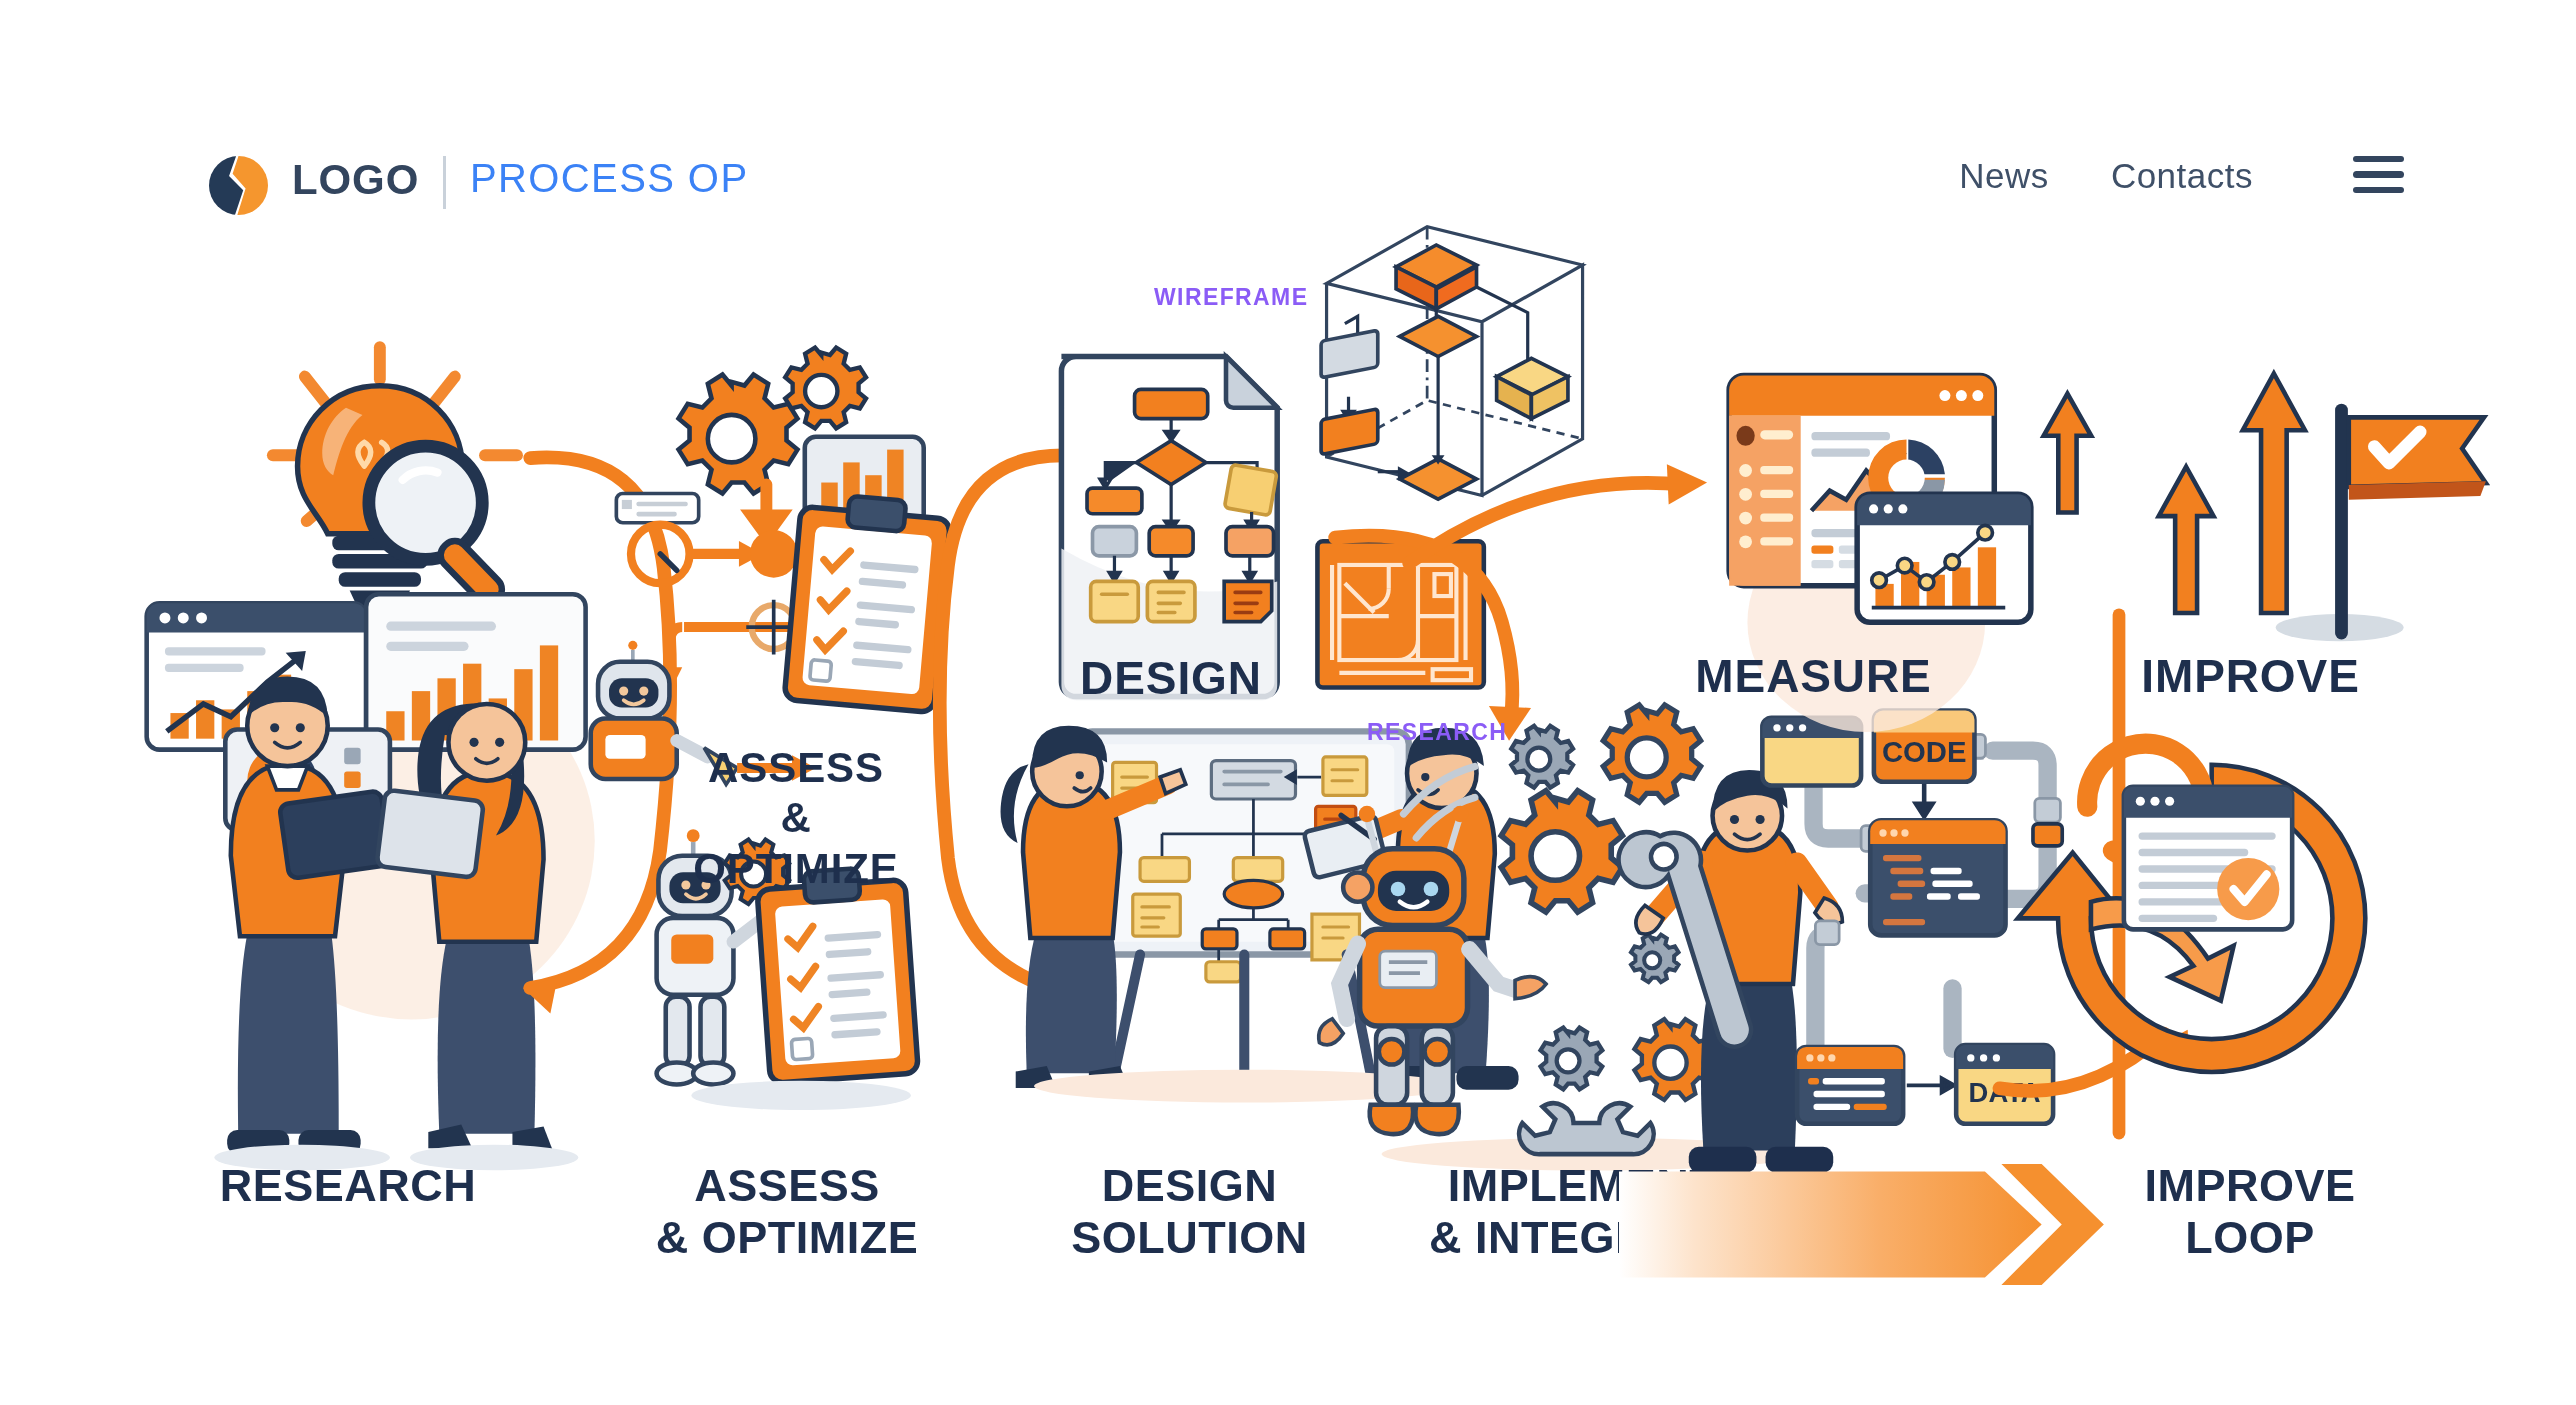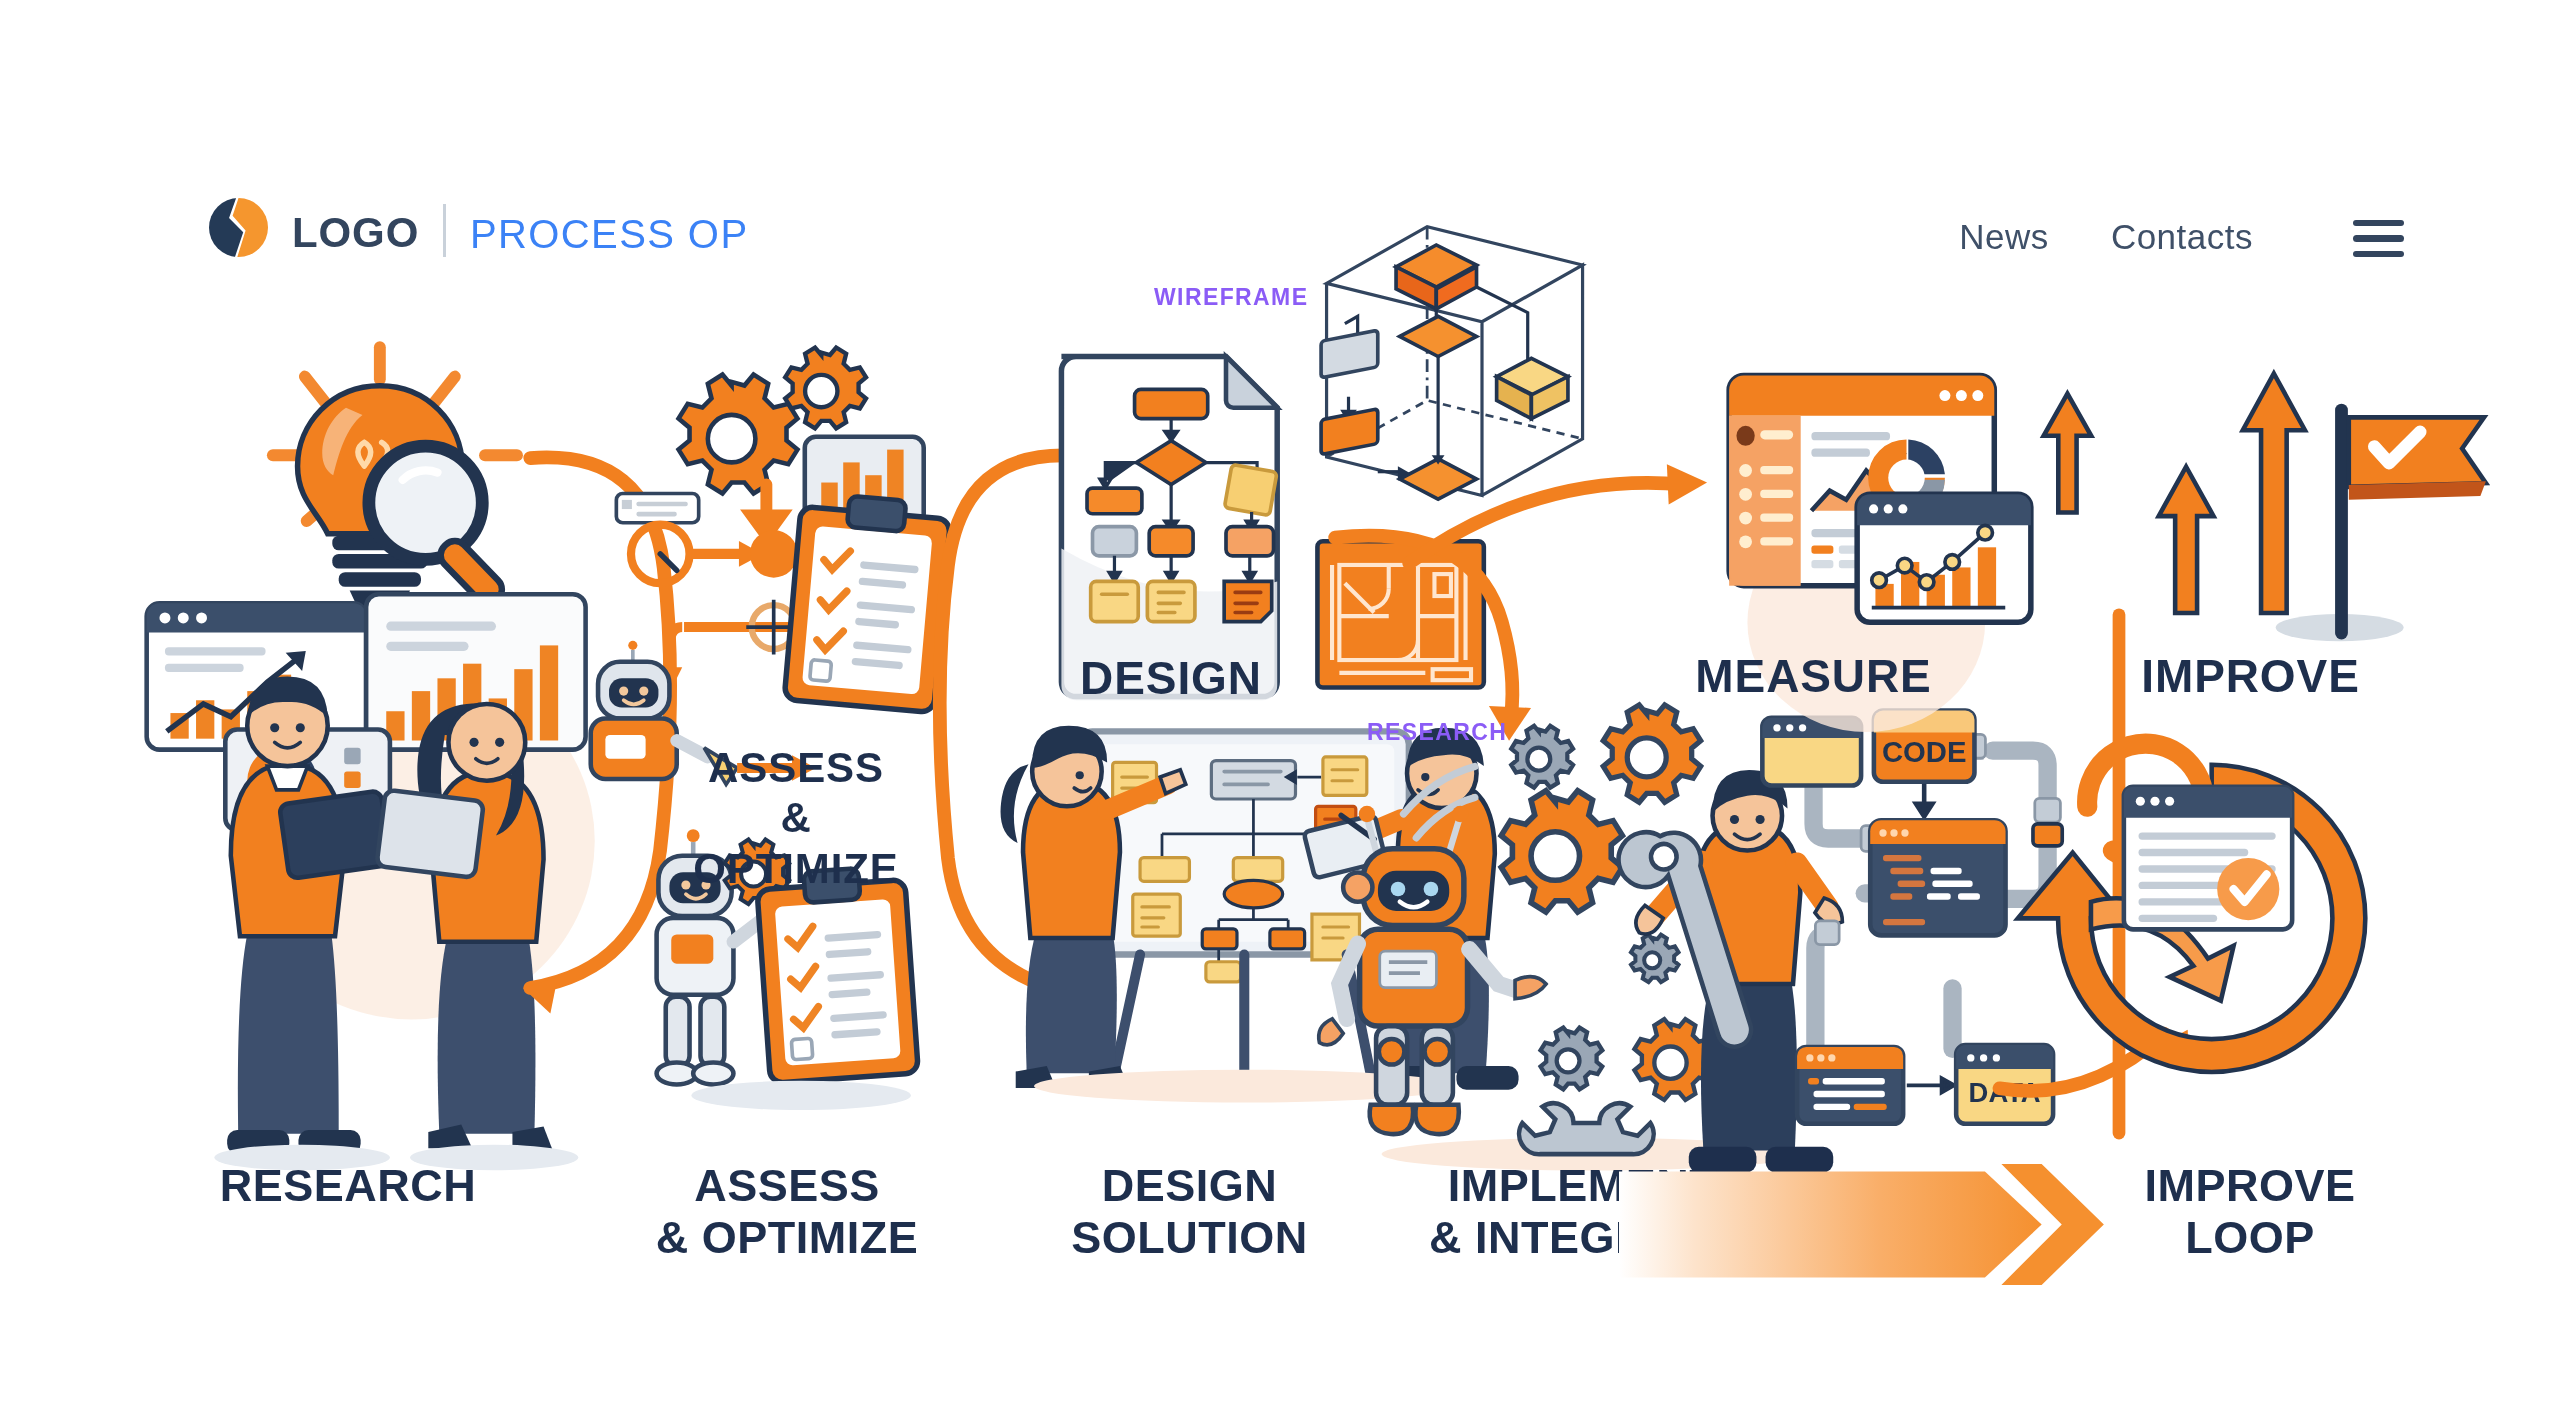--- a/index.html
+++ b/index.html
@@ -1,31 +1,31 @@
 <!DOCTYPE html>
 <html style="font-size:14.6px"><head>
 <meta charset="utf-8">
 <style>
   * { margin:0; padding:0; box-sizing:border-box; }
   html,body { width:2576px; height:1405px; background:#ffffff; overflow:hidden; }
   body { font-family:"Liberation Sans", sans-serif; position:relative; }
 
   
   .header { position:absolute; top:156px; left:0; width:2576px; height:101px; }
-  .brand { position:absolute; left:209px; top:0; display:flex; align-items:flex-end; height:101px; gap:24px; }
+  .brand { position:absolute; left:209px; top:0; display:flex; align-items:flex-start; height:101px; gap:24px; }
   .logo-mark { width:59px; height:59px; position:relative; flex:0 0 auto; }
   .logo-mark .half-a { position:absolute; inset:0; border-radius:50%;
       background:#f5962e; clip-path:polygon(50% 0,100% 0,100% 100%,48% 100%,62% 55%,40% 30%); }
   .logo-mark .half-b { position:absolute; inset:0; border-radius:50%;
       background:#243a56; clip-path:polygon(0 0,46% 0,34% 34%,58% 58%,44% 100%,0 100%); }
   .logo-text { font-size:42px; font-weight:700; color:#33455e; letter-spacing:0.9px; }
   .brand-divider { width:2.7px; height:53px; background:#c9d1da; }
   .brand-sub { font-size:40px; font-weight:400; color:#3b82f6; letter-spacing:1.4px; }
 
-  .nav { position:absolute; right:172px; top:0; height:101px; display:flex; align-items:flex-end; gap:62px; }
+  .nav { position:absolute; right:172px; top:0; height:101px; display:flex; align-items:flex-start; gap:62px; }
   .nav-link { font-size:35px; color:#3f5068; letter-spacing:0.5px; cursor:pointer; }
   .burger { width:51px; height:37px; display:flex; flex-direction:column; justify-content:space-between; cursor:pointer; margin-left:38px; }
   .burger span { display:block; height:6.4px; background:#33455e; border-radius:3.7px; }
 
   
   .stage-labels { position:absolute; top:1160px; left:0; width:2576px; height:146px;padding-left:16px; }
   .stage-label { position:absolute; text-align:center; color:#1e2f4d;
       font-size:45px; font-weight:700; line-height:1.16; letter-spacing:0.5px;
       text-transform:uppercase; font-family:"Liberation Sans Narrow","Liberation Sans",sans-serif; }
 

